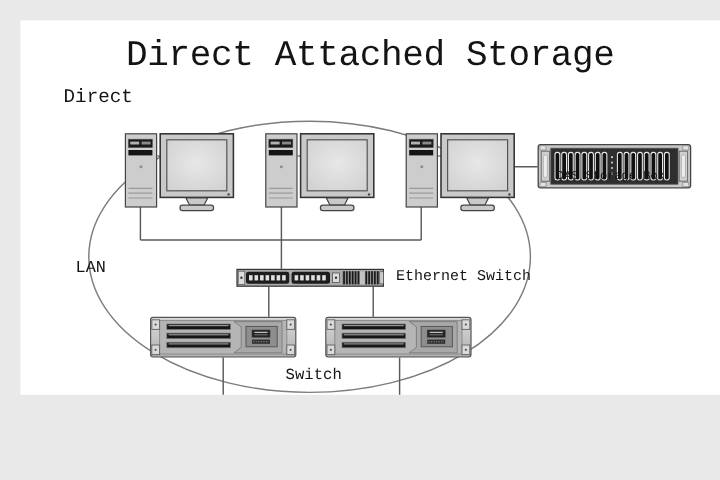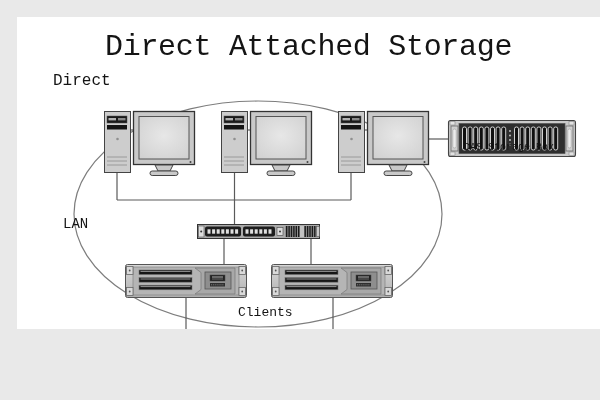--- a/index.html
+++ b/index.html
@@ -201,15 +201,16 @@
     <use href="#switch" xlink:href="#switch" transform="translate(180,207)"></use>
     <use href="#server" xlink:href="#server" transform="translate(108,247)"></use>
     <use href="#server" xlink:href="#server" transform="translate(254,247)"></use>
     <use href="#storage" xlink:href="#storage" transform="translate(106,324) scale(0.95)"></use>
     <use href="#storage" xlink:href="#storage" transform="translate(259,324) scale(0.95)"></use>
   </svg>
 
   <div class="lbl title">Direct Attached Storage</div>
   <div class="lbl clients">Direct</div>
   <div class="lbl lan">LAN</div>
-  <div class="lbl servers">Clients</div>
+  <div class="lbl ethernet-switch">Ethernet Switch</div>
+  <div class="lbl servers">Switch</div>
   <div class="lbl das-label">DAS Storage Box</div>
 </div>
 
 </body></html>

